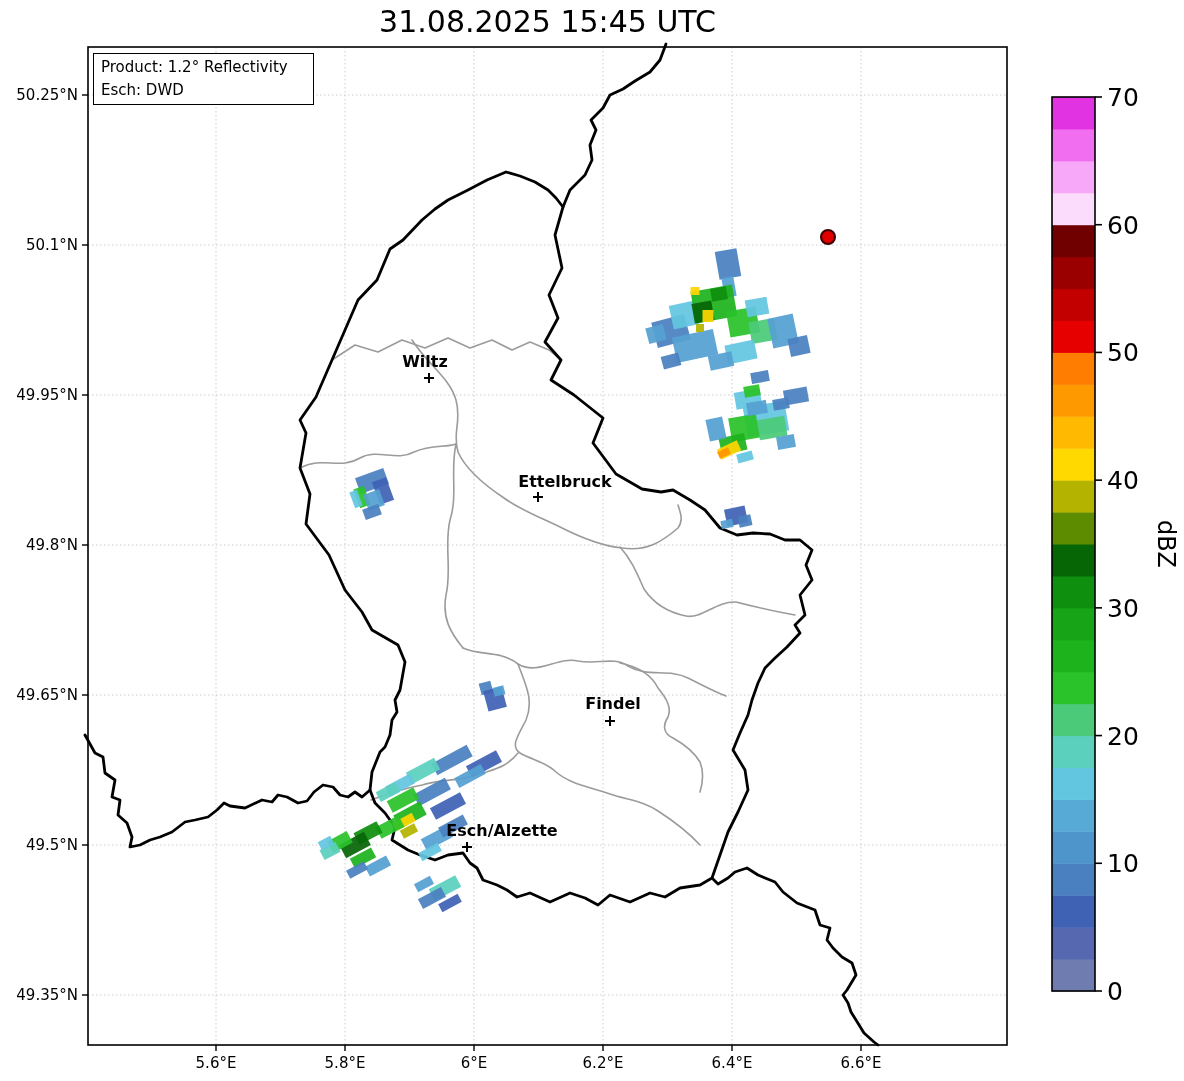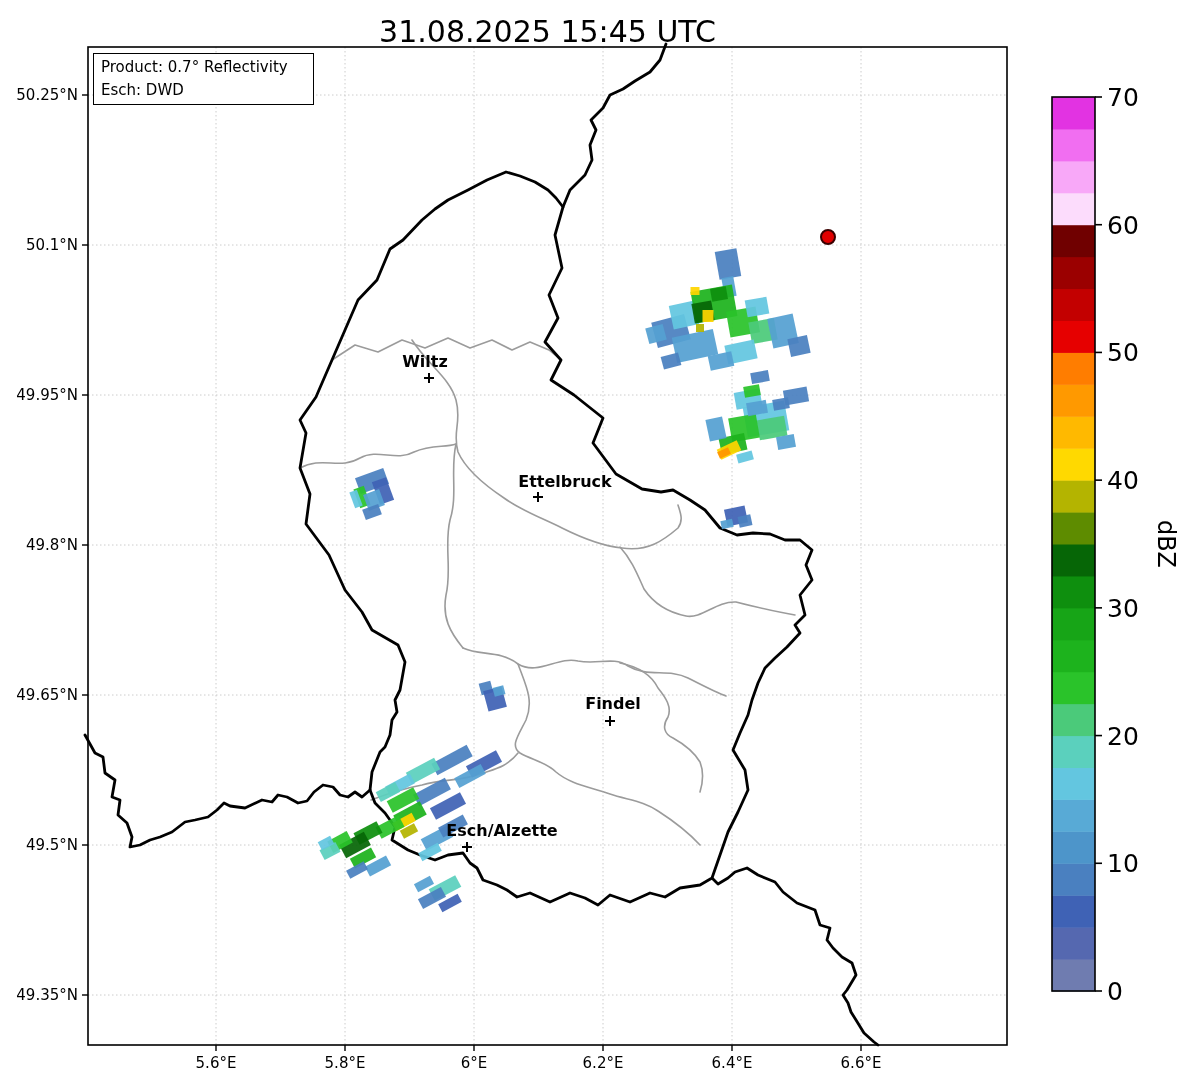--- a/index.html
+++ b/index.html
@@ -1,35 +1,35 @@
 <!DOCTYPE html>
 <html><head>
 <meta charset="utf-8">
 <style>
   html,body{margin:0;padding:0;background:#ffffff;}
   #app{position:relative;width:1184px;height:1081px;background:#ffffff;overflow:hidden;
        font-family:"DejaVu Sans","Liberation Sans",sans-serif;}
-  #plot-title{position:absolute;left:88px;top:14px;width:919px;text-align:center;
+  #plot-title{position:absolute;left:88px;top:4px;width:919px;text-align:center;
               font-size:30px;color:#000;}
   #info-box{position:absolute;left:93px;top:53px;width:212px;background:#ffffff;
             border:1.4px solid #000000;padding:2px 0 3px 7px;font-size:15px;line-height:1.5;
             color:#000;z-index:5;}
   svg text{font-family:"DejaVu Sans","Liberation Sans",sans-serif;fill:#000;}
   .tick-label{font-size:15px;}
   .cb-tick-label{font-size:25px;}
   .cb-axis-label{font-size:24px;}
   .city-label{font-size:16px;font-weight:bold;}
 </style>
 </head>
 <body>
 
 <div id="app">
   <div id="plot-title">31.08.2025 15:45 UTC</div>
   <div id="info-box">
-    <div>Product: 0.7° Reflectivity</div>
+    <div>Product: 1.2° Reflectivity</div>
     <div>Esch: DWD</div>
   </div>
 
   <svg id="map-svg" width="1184" height="1081" viewBox="0 0 1184 1081">
 
     <g id="layer-grid">
         <line x1="216" y1="47" x2="216" y2="1045" stroke="#cccccc" stroke-width="1" stroke-dasharray="1.5 2.5"></line>
         <line x1="345" y1="47" x2="345" y2="1045" stroke="#cccccc" stroke-width="1" stroke-dasharray="1.5 2.5"></line>
         <line x1="474" y1="47" x2="474" y2="1045" stroke="#cccccc" stroke-width="1" stroke-dasharray="1.5 2.5"></line>
         <line x1="603" y1="47" x2="603" y2="1045" stroke="#cccccc" stroke-width="1" stroke-dasharray="1.5 2.5"></line>

